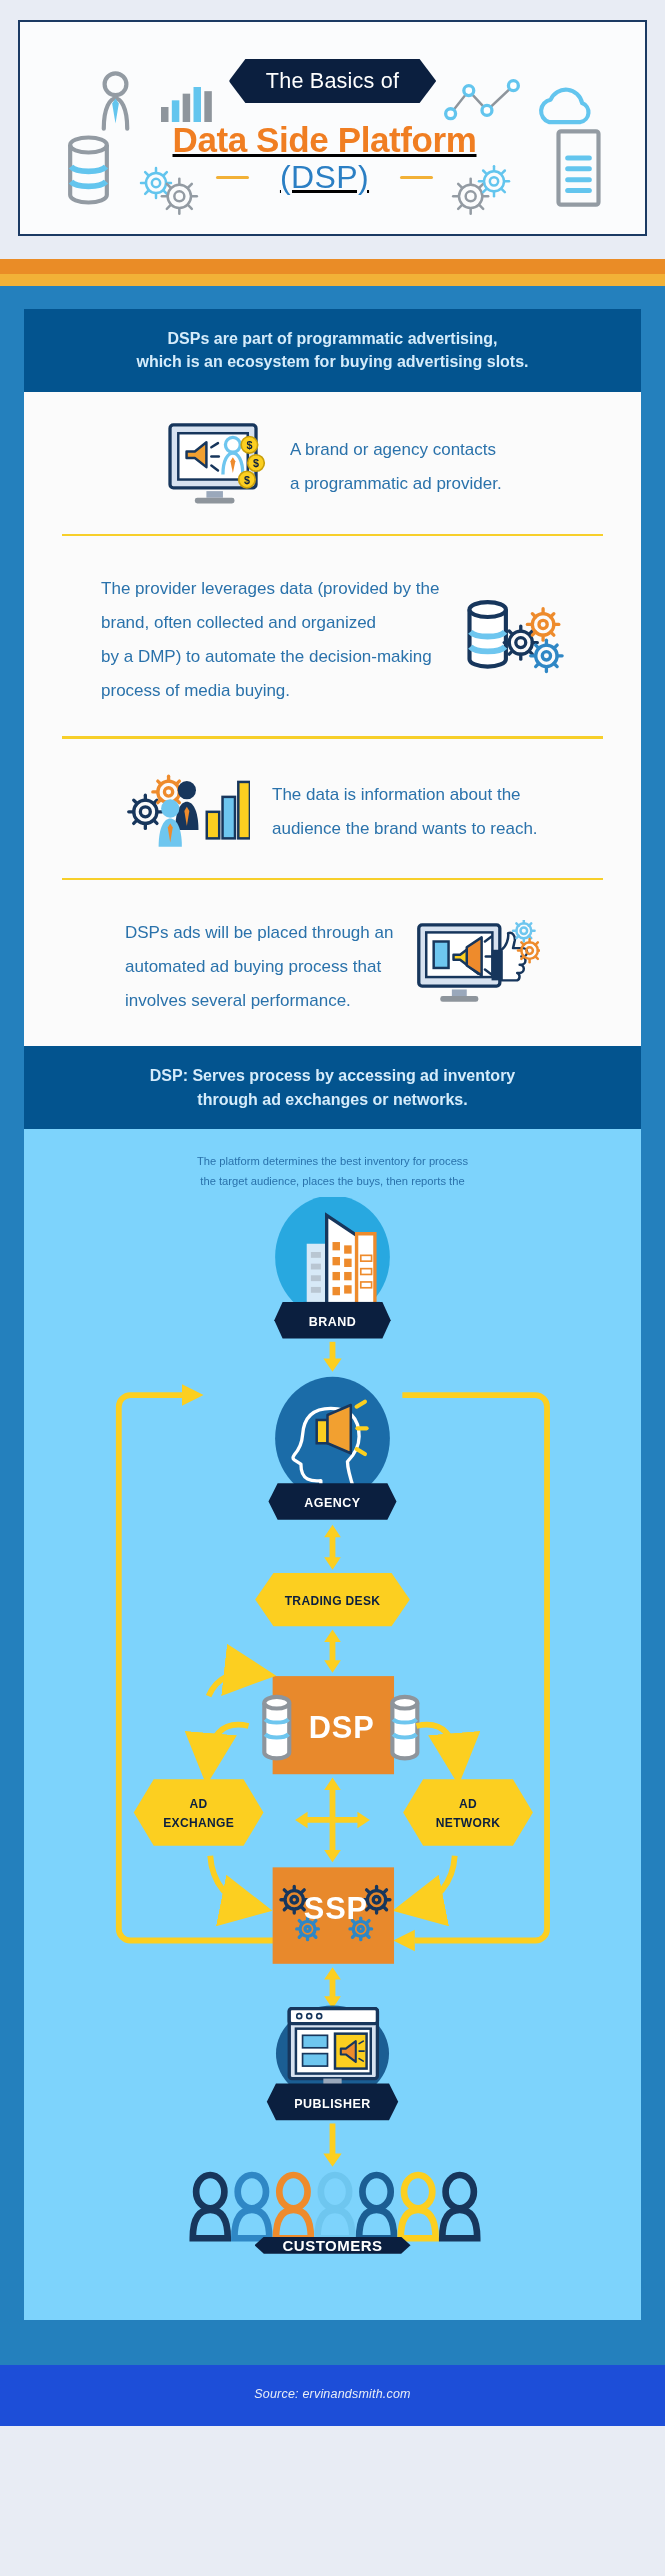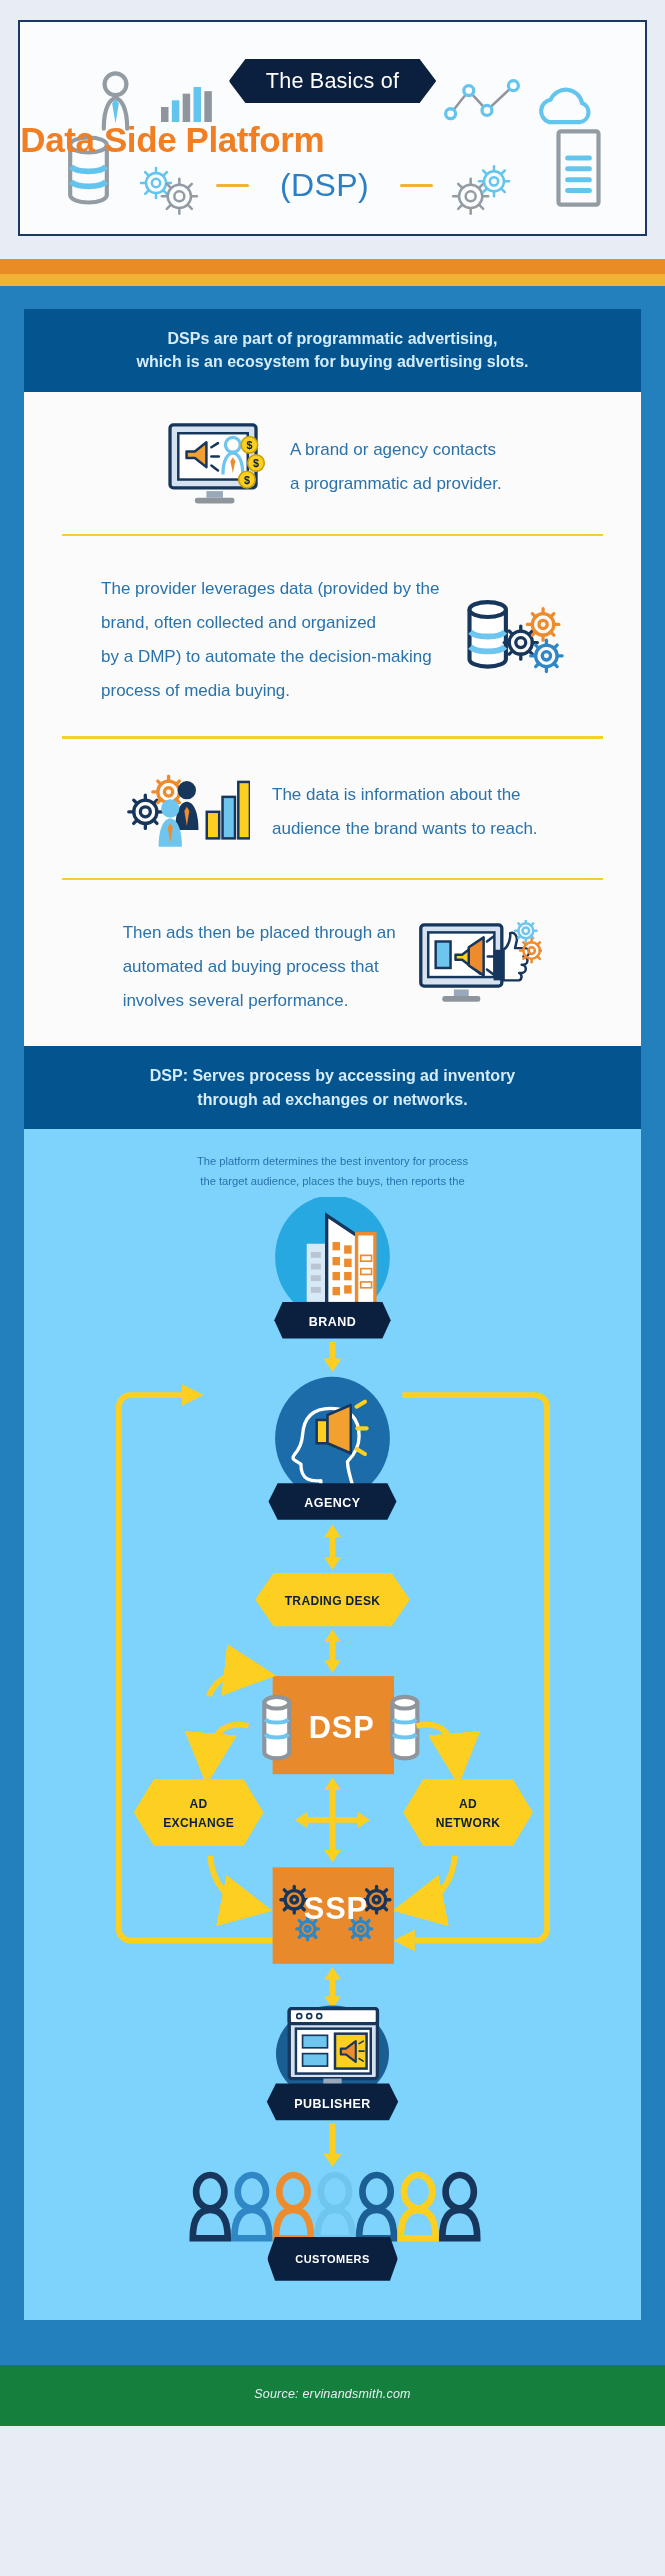--- a/index.html
+++ b/index.html
@@ -22,27 +22,28 @@
   .hero-title-band {
     position:absolute; left:50%; top:37px; transform:translateX(-50%);
     background:#0b1f3f; color:#ffffff;
     font-size:21.6px; letter-spacing:0.2px;
     padding:9px 37px;
     clip-path: polygon(8% 0, 92% 0, 100% 50%, 92% 100%, 8% 100%, 0 50%);
     white-space:nowrap;
   }
   .hero-main {
     position:absolute; left:0; right:16px; top:100px;
-    text-align:left;
+    text-align:center;
+    text-decoration:underline;
   }
   .hero-main .ln1 {
     color:#f07e22; font-size:35px; font-weight:bold; letter-spacing:-0.4px;
     line-height:1.05;
   }
-  .hero-sub { margin-top:8px; display:flex; align-items:center; justify-content:center; gap:31px; }
+  .hero-sub { margin-top:0; display:flex; align-items:center; justify-content:center; gap:31px; }
   .hero-sub .dash { width:33px; height:3.3px; background:#f2b137; border-radius:1.7px;}
   .hero-sub .dsp { color:#2b7fc4; font-size:32px; letter-spacing:0.4px; }
 
   .hi { position:absolute; }
   .hi.person   { left:72px;  top:48px; }
   .hi.bars     { left:140px; top:60px; }
   .hi.db       { left:45px;  top:108px; }
   .hi.gears-l  { left:116px; top:141px; }
   .hi.chartline{ right:125px; top:55px; }
   .hi.cloud    { right:48px;  top:60px; }
@@ -91,21 +92,21 @@
     font-size:14.5px; font-weight:bold; letter-spacing:.4px;
   }
   .box-label {
     fill:#ffffff; font-family:"Liberation Sans",sans-serif;
     font-size:37px; font-weight:bold; letter-spacing:1px;
   }
 
   
   .blue-foot { height:45px; background:#2480bd; }
   .footer {
-    background:#15803d; color:#e9eef6;
+    background:#1d4ed8; color:#e9eef6;
     text-align:center; padding:21.6px 0 25px 0;
     font-size:12.5px; font-style:italic; letter-spacing:0.2px;
   }
 </style>
 </head>
 <body>
 
 <div class="page">
 
   <div class="hero">
@@ -403,21 +404,21 @@
           <div class="txt left">
             <div>The data is information about the</div>
             <div>audience the brand wants to reach.</div>
           </div>
         </div>
 
         <div class="hr-y"></div>
 
         <div class="step">
           <div class="txt left">
-            <div>Then ads then be placed through an</div>
+            <div>DSPs ads will be placed through an</div>
             <div>automated ad buying process that</div>
             <div>involves several performance.</div>
           </div>
           <div class="art">
             <svg width="125" height="86" viewBox="0 0 150 104">
               <rect x="4" y="6" width="98" height="74" rx="4" fill="#d7e2f0" stroke="#17365c" stroke-width="4"></rect>
               <rect x="13" y="15" width="80" height="54" fill="#ffffff" stroke="#17365c" stroke-width="3"></rect>
               <rect x="44" y="84" width="18" height="8" fill="#9aa8bb"></rect>
               <rect x="30" y="92" width="46" height="7" rx="3" fill="#8e959c"></rect>
               <rect x="22" y="26" width="18" height="32" fill="#6ec6ef" stroke="#17365c" stroke-width="3"></rect>
@@ -707,22 +708,22 @@
             <g>
               <ellipse cx="524" cy="1196" rx="17" ry="20" fill="none" stroke="#17365c" stroke-width="8"></ellipse>
               <path d="M503 1252 C503 1226 512 1218 524 1218 C536 1218 545 1226 545 1252 z" fill="none" stroke="#17365c" stroke-width="8"></path>
             </g>
           </g>
         </svg>
       </div>
 
       <div style="position:relative;height:47px;">
         <div style="position:absolute;left:50%;top:-8.3px;transform:translateX(-50%);
-                    background:#0b1f3f;color:#fff;font-size:11px;font-weight:bold;letter-spacing:0.5px;
-                    padding:16px 28px;
+                    background:#0b1f3f;color:#fff;font-size:15px;font-weight:bold;letter-spacing:0.5px;
+                    padding:0 28px;
                     clip-path:polygon(6% 0,94% 0,100% 50%,94% 100%,6% 100%,0 50%);text-align:right;">CUSTOMERS</div>
       </div>
       <div style="height:28px;"></div>
 
     </div>
   </div>
 
   <div class="blue-foot"></div>
 
   <div class="footer">

